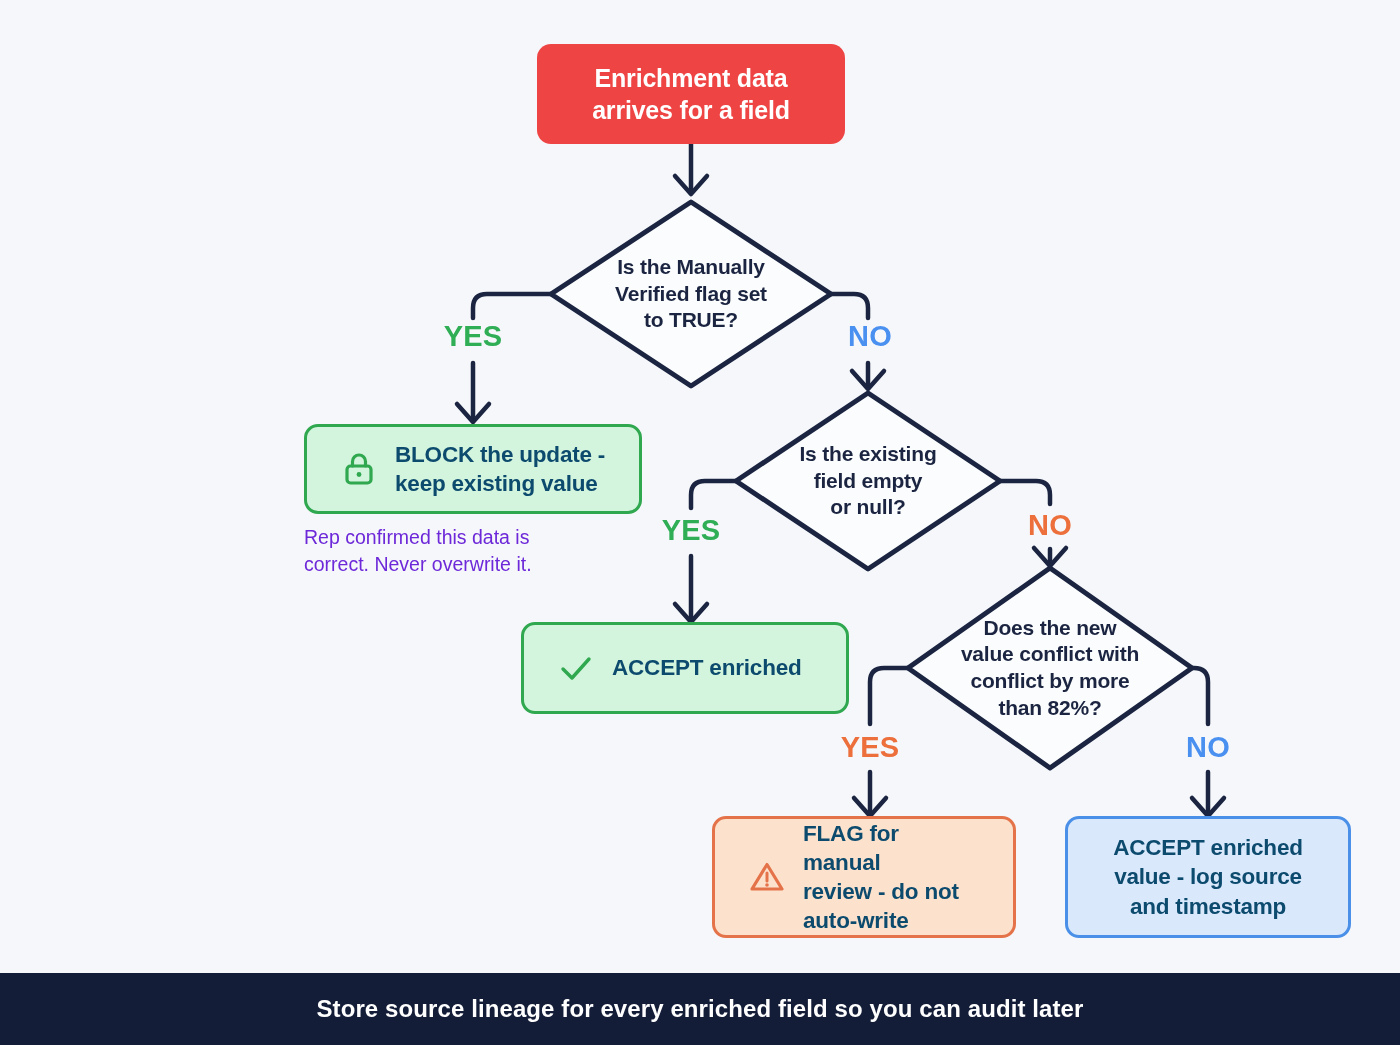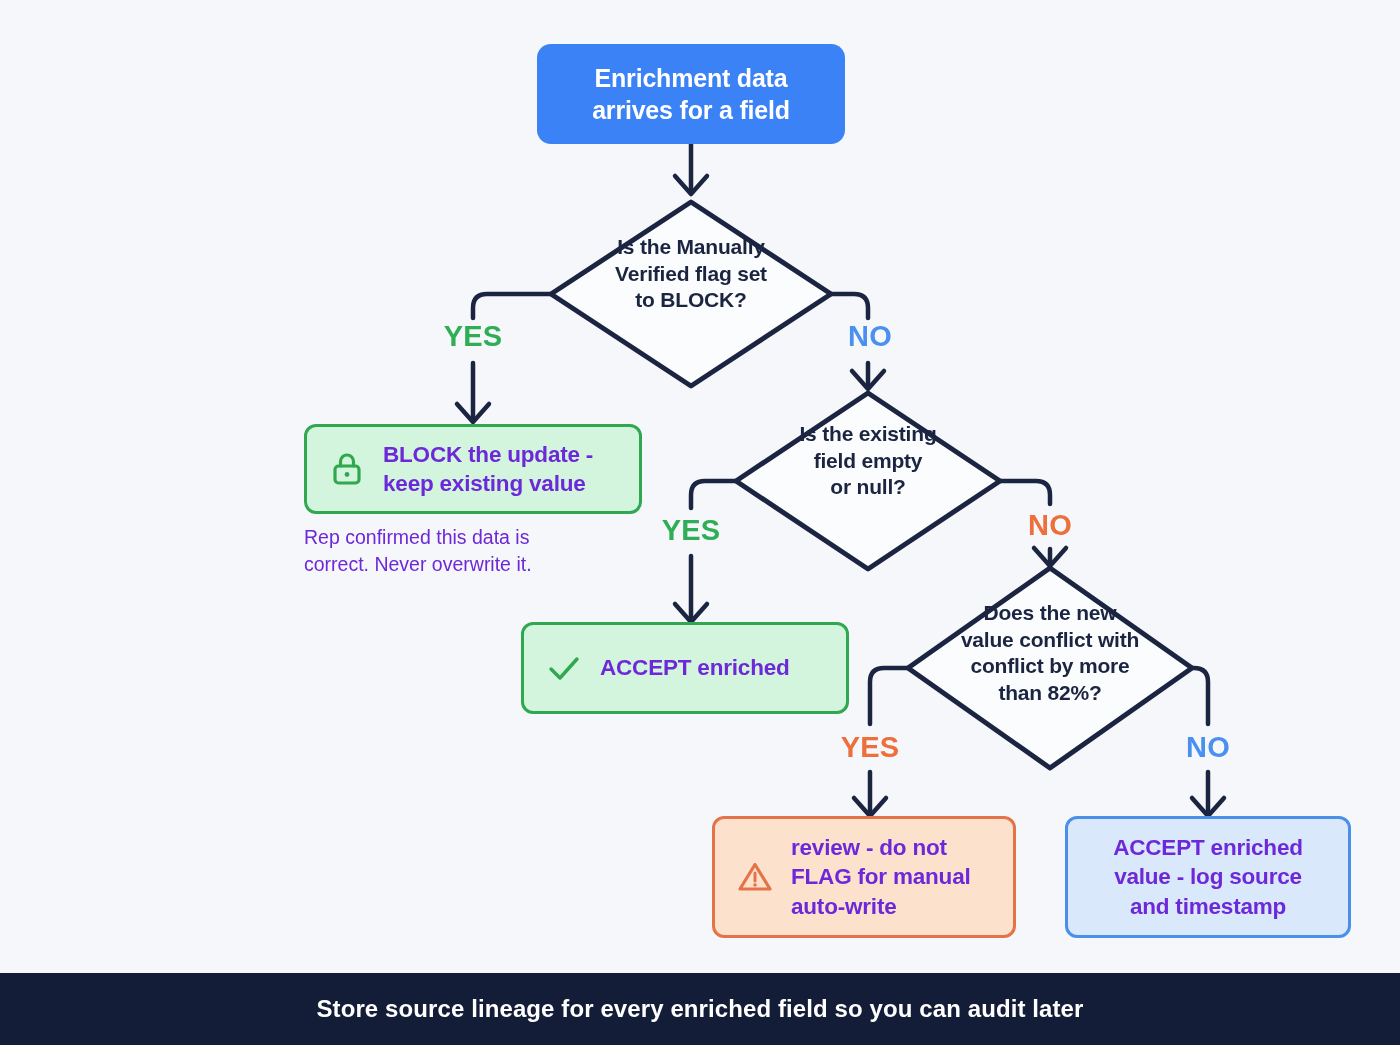--- a/index.html
+++ b/index.html
@@ -48,40 +48,39 @@
   
   .node {
     position: absolute;
     box-sizing: border-box;
     display: flex;
     align-items: center;
     border-radius: 14px;
   }
 
   .node-start {
-    background: #3b82f6;
+    background: #ef4444;
     color: #ffffff;
     justify-content: center;
     text-align: center;
     font-weight: bold;
     font-size: 25px;
     line-height: 1.28;
     letter-spacing: -0.2px;
     padding: 0 18px;
   }
 
   .node-term {
     gap: 16px;
-    padding: 0 20px;
+    padding: 0 32px;
     font-weight: bold;
     font-size: 22.5px;
     line-height: 1.3;
-    color: #6d28d9;
+    color: #0c4a6e;
     letter-spacing: -0.2px;
-    border-radius: 12px;
   }
   .node-term.green {
     background: #d4f5dd;
     border: 3px solid #2fa84f;
   }
   .node-term.orange {
     background: #fce2cc;
     border: 3px solid #e5734a;
   }
   .node-term.blue {
@@ -103,20 +102,21 @@
   
   .diamond-label {
     position: absolute;
     text-align: center;
     font-weight: bold;
     font-size: 21px;
     line-height: 1.27;
     color: #1b2541;
     letter-spacing: -0.2px;
     display: flex;
+    align-items: center;
     justify-content: center;
     pointer-events: none;
   }
 
   
   .branch-label {
     position: absolute;
     font-weight: bold;
     font-size: 29px;
     letter-spacing: 0.2px;
@@ -202,21 +202,21 @@
     <div>
       <div>Enrichment data</div>
       <div>arrives for a field</div>
     </div>
   </div>
 
   <div class="diamond-label" style="left:571px; top:234px; width:240px; height:120px;">
     <div>
       <div>Is the Manually</div>
       <div>Verified flag set</div>
-      <div>to BLOCK?</div>
+      <div>to TRUE?</div>
     </div>
   </div>
 
   <div class="diamond-label" style="left:758px; top:421px; width:220px; height:120px;">
     <div>
       <div>Is the existing</div>
       <div>field empty</div>
       <div>or null?</div>
     </div>
   </div>
@@ -268,22 +268,22 @@
     </div>
   </div>
 
   <div class="node node-term orange" style="left:712px; top:816px; width:304px; height:122px;">
     <svg class="term-icon" viewBox="0 0 40 40">
       <path d="M20,7.5 L35,32 L5,32 Z" fill="none" stroke="#e5734a" stroke-width="3.2" stroke-linejoin="round"></path>
       <line x1="20" y1="16" x2="20" y2="24" stroke="#e5734a" stroke-width="3" stroke-linecap="round"></line>
       <circle cx="20" cy="28" r="1.8" fill="#e5734a"></circle>
     </svg>
     <div class="term-text">
+      <div>FLAG for manual</div>
       <div>review - do not</div>
-      <div>FLAG for manual</div>
       <div>auto-write</div>
     </div>
   </div>
 
   <div class="node node-term blue" style="left:1065px; top:816px; width:286px; height:122px;">
     <div class="term-text">
       <div>ACCEPT enriched</div>
       <div>value - log source</div>
       <div>and timestamp</div>
     </div>

